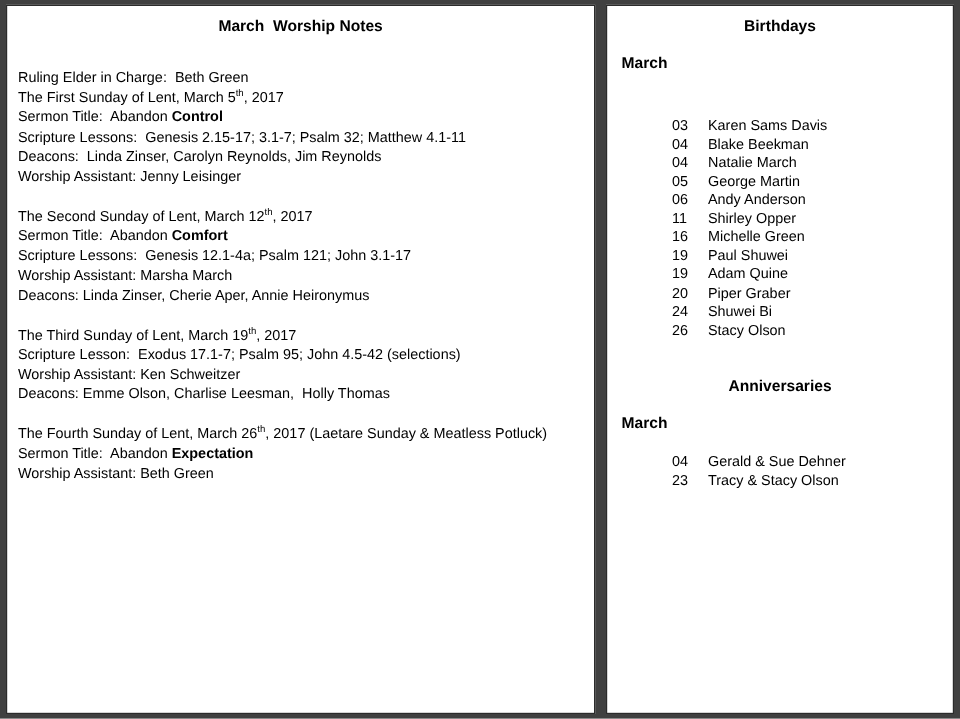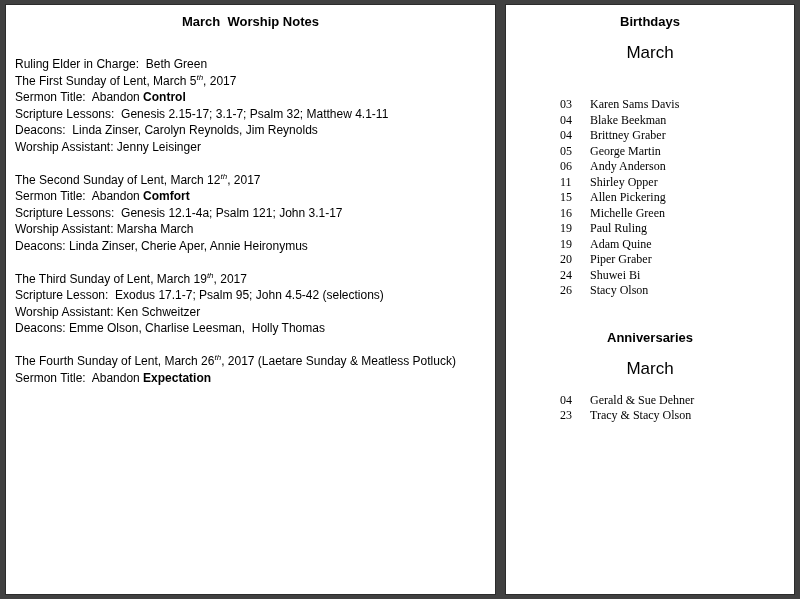--- a/index.html
+++ b/index.html
@@ -16,31 +16,31 @@
     overflow: hidden;
   }
   .panel-left  { left: 5px;   width: 491px; padding: 8px 9px; }
   .panel-right { left: 505px; width: 290px; padding: 8px 12px; }
 
   .panel-title {
     text-align: center; font-weight: bold; font-size: 13px; line-height: 17px;
     white-space: pre;
   }
   .panel-subtitle {
-    text-align: center; font-weight: normal; font-size: 17px; line-height: 17px;
+    font-weight: bold; font-size: 13px; line-height: 17px;
     margin-top: 14px; white-space: pre;
   }
 
   .worship-body { margin-top: 26px; }
   .line { font-size: 12px; line-height: 16.5px; white-space: pre; }
-  .line sup { font-size: 8px; line-height: 0; vertical-align: super; font-style: italic; }
+  .line sup { font-size: 8px; line-height: 0; vertical-align: super; }
   .line b { font-weight: bold; }
   .section { margin-top: 16.5px; }
 
-  .entry-list { margin-top: 36px; font-family: Liberation Serif, serif; }
+  .entry-list { margin-top: 36px; }
   .entry-list.anniv { margin-top: 16px; }
   .entry-row {
     display: flex; padding-left: 42px;
     font-size: 12px; line-height: 15.5px; white-space: pre;
   }
   .entry-day { flex: none; width: 30px; }
   .heading-anniversaries { margin-top: 30px; }
 </style>
 </head>
 <body>
@@ -72,38 +72,38 @@
       <div class="section">
         <div class="line"><span>The Third Sunday of Lent, March 19</span><sup>th</sup><span>, 2017</span></div>
         <div class="line">Scripture Lesson:  Exodus 17.1-7; Psalm 95; John 4.5-42 (selections)</div>
         <div class="line">Worship Assistant: Ken Schweitzer</div>
         <div class="line">Deacons: Emme Olson, Charlise Leesman,  Holly Thomas</div>
       </div>
 
       <div class="section">
         <div class="line"><span>The Fourth Sunday of Lent, March 26</span><sup>th</sup><span>, 2017 (Laetare Sunday &amp; Meatless Potluck)</span></div>
         <div class="line"><span>Sermon Title:  Abandon </span><b>Expectation</b></div>
+        <div class="line">Worship Assistant: Beth Green</div>
       </div>
     </div>
   </div>
 
   <div class="panel panel-right">
     <div class="panel-title">Birthdays</div>
     <div class="panel-subtitle">March</div>
 
     <div class="entry-list">
       <div class="entry-row"><span class="entry-day">03</span><span class="entry-name">Karen Sams Davis</span></div>
       <div class="entry-row"><span class="entry-day">04</span><span class="entry-name">Blake Beekman</span></div>
-      <div class="entry-row"><span class="entry-day">04</span><span class="entry-name">Brittney Graber</span></div>
+      <div class="entry-row"><span class="entry-day">04</span><span class="entry-name">Natalie March</span></div>
       <div class="entry-row"><span class="entry-day">05</span><span class="entry-name">George Martin</span></div>
       <div class="entry-row"><span class="entry-day">06</span><span class="entry-name">Andy Anderson</span></div>
       <div class="entry-row"><span class="entry-day">11</span><span class="entry-name">Shirley Opper</span></div>
-      <div class="entry-row"><span class="entry-day">15</span><span class="entry-name">Allen Pickering</span></div>
       <div class="entry-row"><span class="entry-day">16</span><span class="entry-name">Michelle Green</span></div>
-      <div class="entry-row"><span class="entry-day">19</span><span class="entry-name">Paul Ruling</span></div>
+      <div class="entry-row"><span class="entry-day">19</span><span class="entry-name">Paul Shuwei</span></div>
       <div class="entry-row"><span class="entry-day">19</span><span class="entry-name">Adam Quine</span></div>
       <div class="entry-row"><span class="entry-day">20</span><span class="entry-name">Piper Graber</span></div>
       <div class="entry-row"><span class="entry-day">24</span><span class="entry-name">Shuwei Bi</span></div>
       <div class="entry-row"><span class="entry-day">26</span><span class="entry-name">Stacy Olson</span></div>
     </div>
 
     <div class="panel-title heading-anniversaries">Anniversaries</div>
     <div class="panel-subtitle">March</div>
 
     <div class="entry-list anniv">

